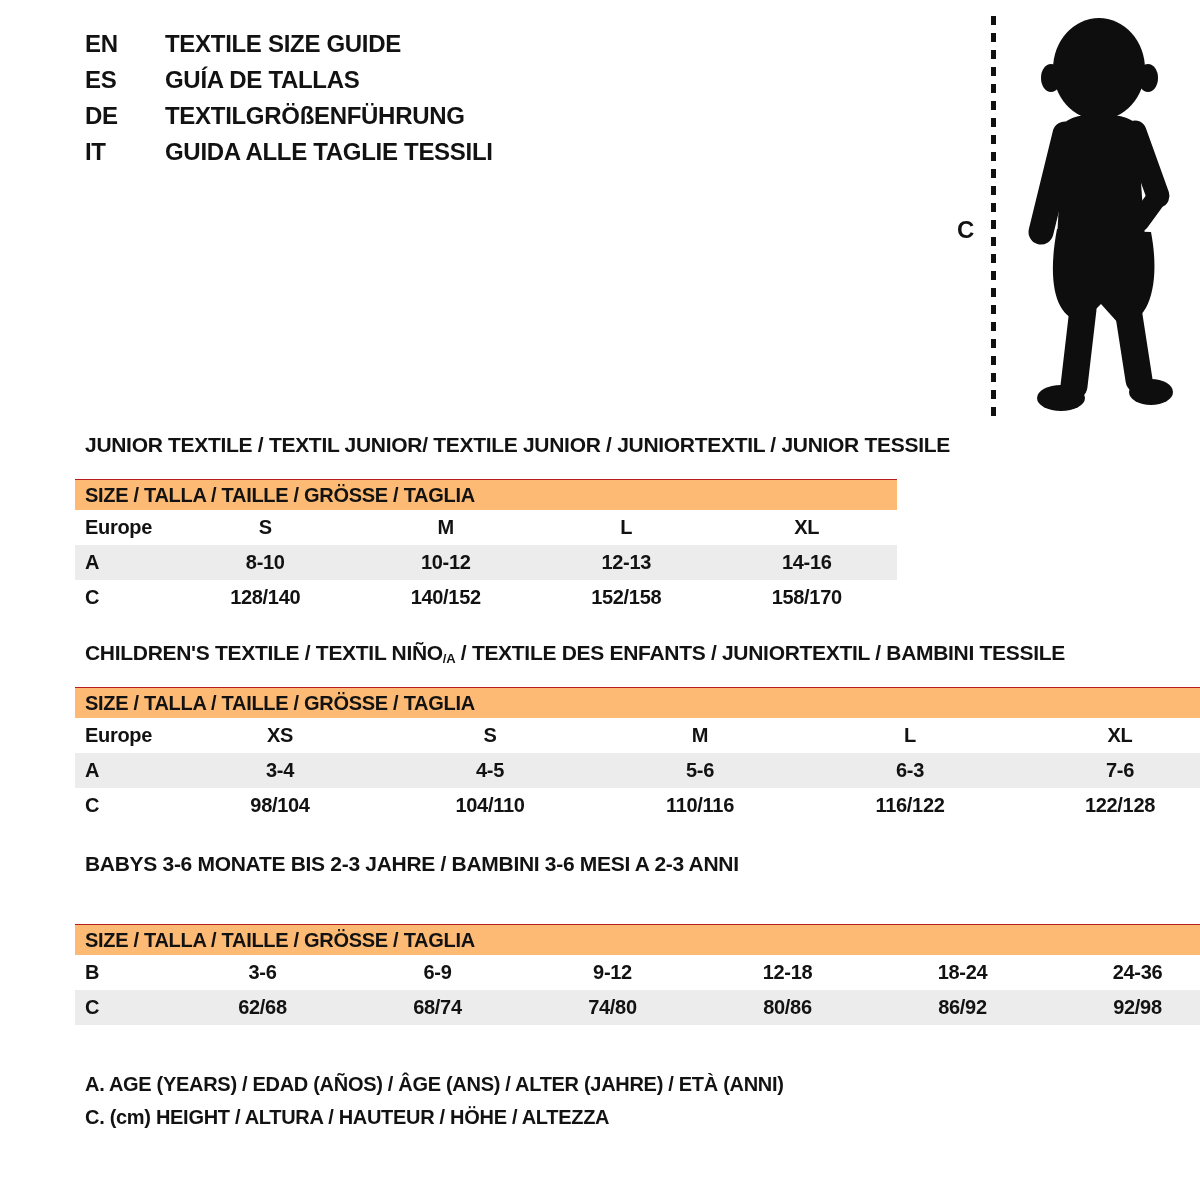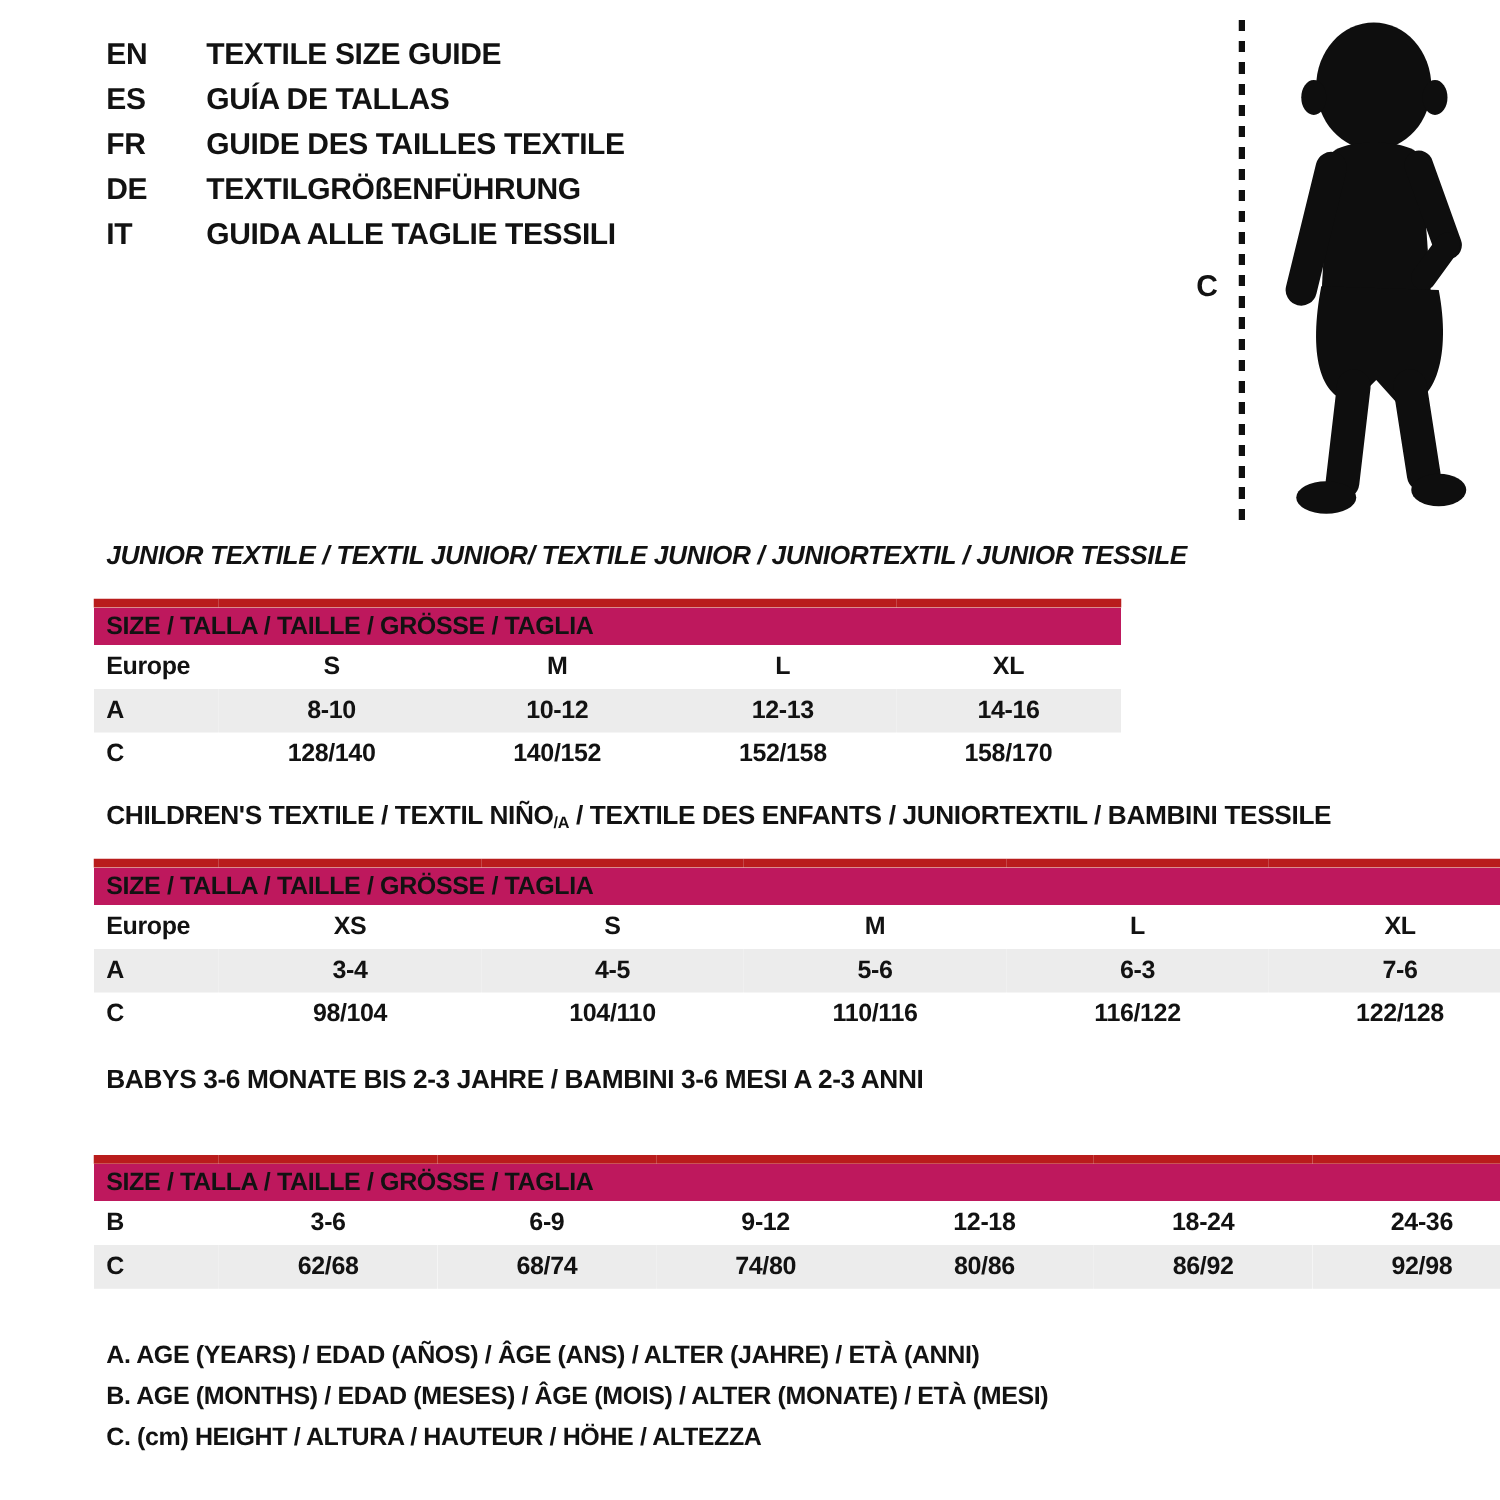--- a/index.html
+++ b/index.html
@@ -15,31 +15,31 @@
   
   .figure{position:absolute;top:0;left:900px;width:300px;height:440px;}
   .measure-label{position:absolute;left:12px;top:216px;font-size:24px;}
   .measure-line{
     position:absolute;left:46px;top:16px;width:5px;height:400px;
     background:repeating-linear-gradient(to bottom,#101010 0 9px,transparent 9px 17px);
   }
   .baby-svg{position:absolute;left:66px;top:14px;}
   
   .section-title{position:absolute;left:40px;font-size:21px;white-space:nowrap;}
-  .title-junior{top:433px;font-style:italic;}
+  .title-junior{top:433px;}
   .title-children{top:641px;}
   .title-babies{top:847px;line-height:33px;}
   .sub-a{font-size:0.62em;vertical-align:-0.25em;}
   
   table{position:absolute;border-collapse:collapse;table-layout:fixed;
         font-size:20px;color:#121212;}
   td{padding:0;height:35px;text-align:center;vertical-align:middle;overflow:hidden;}
   td.row-label{text-align:left;padding-left:10px;}
   td.size-header{
-    background:#be185d;border-top:7px solid #b91c1c;
+    background:#fdba74;border-top:1px solid #b91c1c;
     text-align:left;padding-left:10px;height:30px;font-size:20px;
   }
   tr.alt td{background:#ececec;}
   .tbl-junior{left:30px;top:479px;width:822px;}
   .tbl-children{left:30px;top:687px;width:1150px;}
   .tbl-babies{left:30px;top:924px;width:1150px;}
   
   .legend{position:absolute;left:40px;top:1068px;font-size:20px;line-height:33px;}
 </style>
 </head>
@@ -48,24 +48,20 @@
 <div class="canvas">
 
   <div class="lang-list">
     <div class="lang-row">
       <span class="lang-code">EN</span>
       <span class="lang-title">TEXTILE SIZE GUIDE</span>
     </div>
     <div class="lang-row">
       <span class="lang-code">ES</span>
       <span class="lang-title">GUÍA DE TALLAS</span>
-    </div>
-    <div class="lang-row">
-      <span class="lang-code">FR</span>
-      <span class="lang-title">GUIDE DES TAILLES TEXTILE</span>
     </div>
     <div class="lang-row">
       <span class="lang-code">DE</span>
       <span class="lang-title">TEXTILGRÖßENFÜHRUNG</span>
     </div>
     <div class="lang-row">
       <span class="lang-code">IT</span>
       <span class="lang-title">GUIDA ALLE TAGLIE TESSILI</span>
     </div>
   </div>
@@ -207,17 +203,16 @@
       <td>74/80</td>
       <td>80/86</td>
       <td>86/92</td>
       <td>92/98</td>
     </tr>
   </tbody>
     </table>
 
   <div class="legend">
     <div>A. AGE (YEARS) / EDAD (AÑOS) / ÂGE (ANS) / ALTER (JAHRE) / ETÀ (ANNI)</div>
-    <div>B. AGE (MONTHS) / EDAD (MESES) / ÂGE (MOIS) / ALTER (MONATE) / ETÀ (MESI)</div>
     <div>C. (cm) HEIGHT / ALTURA / HAUTEUR / HÖHE / ALTEZZA</div>
   </div>
 
 </div>
 
 </body></html>

